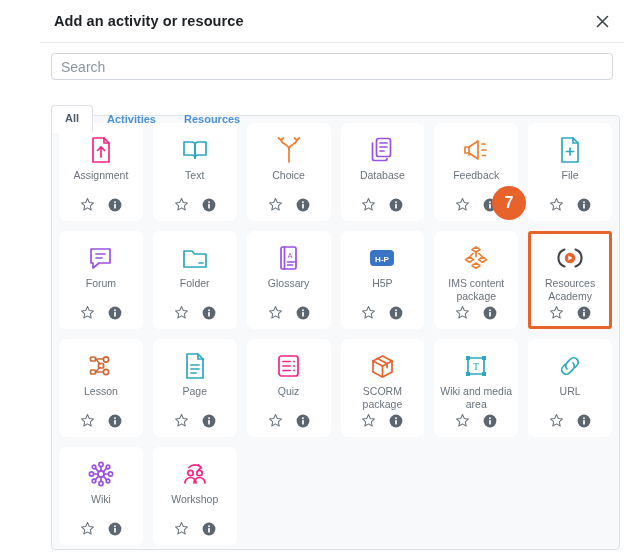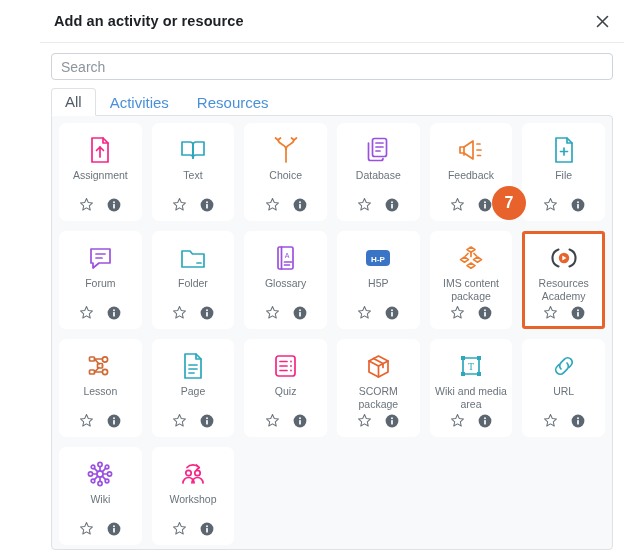--- a/index.html
+++ b/index.html
@@ -85,44 +85,45 @@
     display: flex;
     align-items: flex-end;
     padding: 0 11px;
     height: 27px;
     flex: 0 0 27px;
     box-sizing: border-box;
     position: relative;
     z-index: 2;
   }
   .tab {
-    font-size: 15px;
+    font-size: 11px;
     padding: 5px 13px 6px 13px;
     line-height: 15px;
     color: #4a90d9;
     cursor: pointer;
     border: 1px solid transparent;
     border-bottom: none;
     border-radius: 4px 4px 0 0;
     background: transparent;
     position: relative;
-    top: 1px;
+    top: 18px;
     white-space: nowrap;
+    font-weight: bold;
   }
   .tab.active {
     color: #4f5b66;
     background: #ffffff;
     border-color: #dee2e6;
     border-bottom: 1px solid #ffffff;
   }
 
   
   .content-area {
     flex: 1 1 auto;
-    margin: 0 11px 10px 11px;
+    margin: 0 4px 10px 11px;
     border: 1px solid #dee2e6;
     border-radius: 0 4px 4px 4px;
     background: #f8f9fa;
     position: relative;
     overflow: hidden;
     box-sizing: border-box;
   }
   .grid {
     display: grid;
     grid-template-columns: repeat(6, 1fr);

